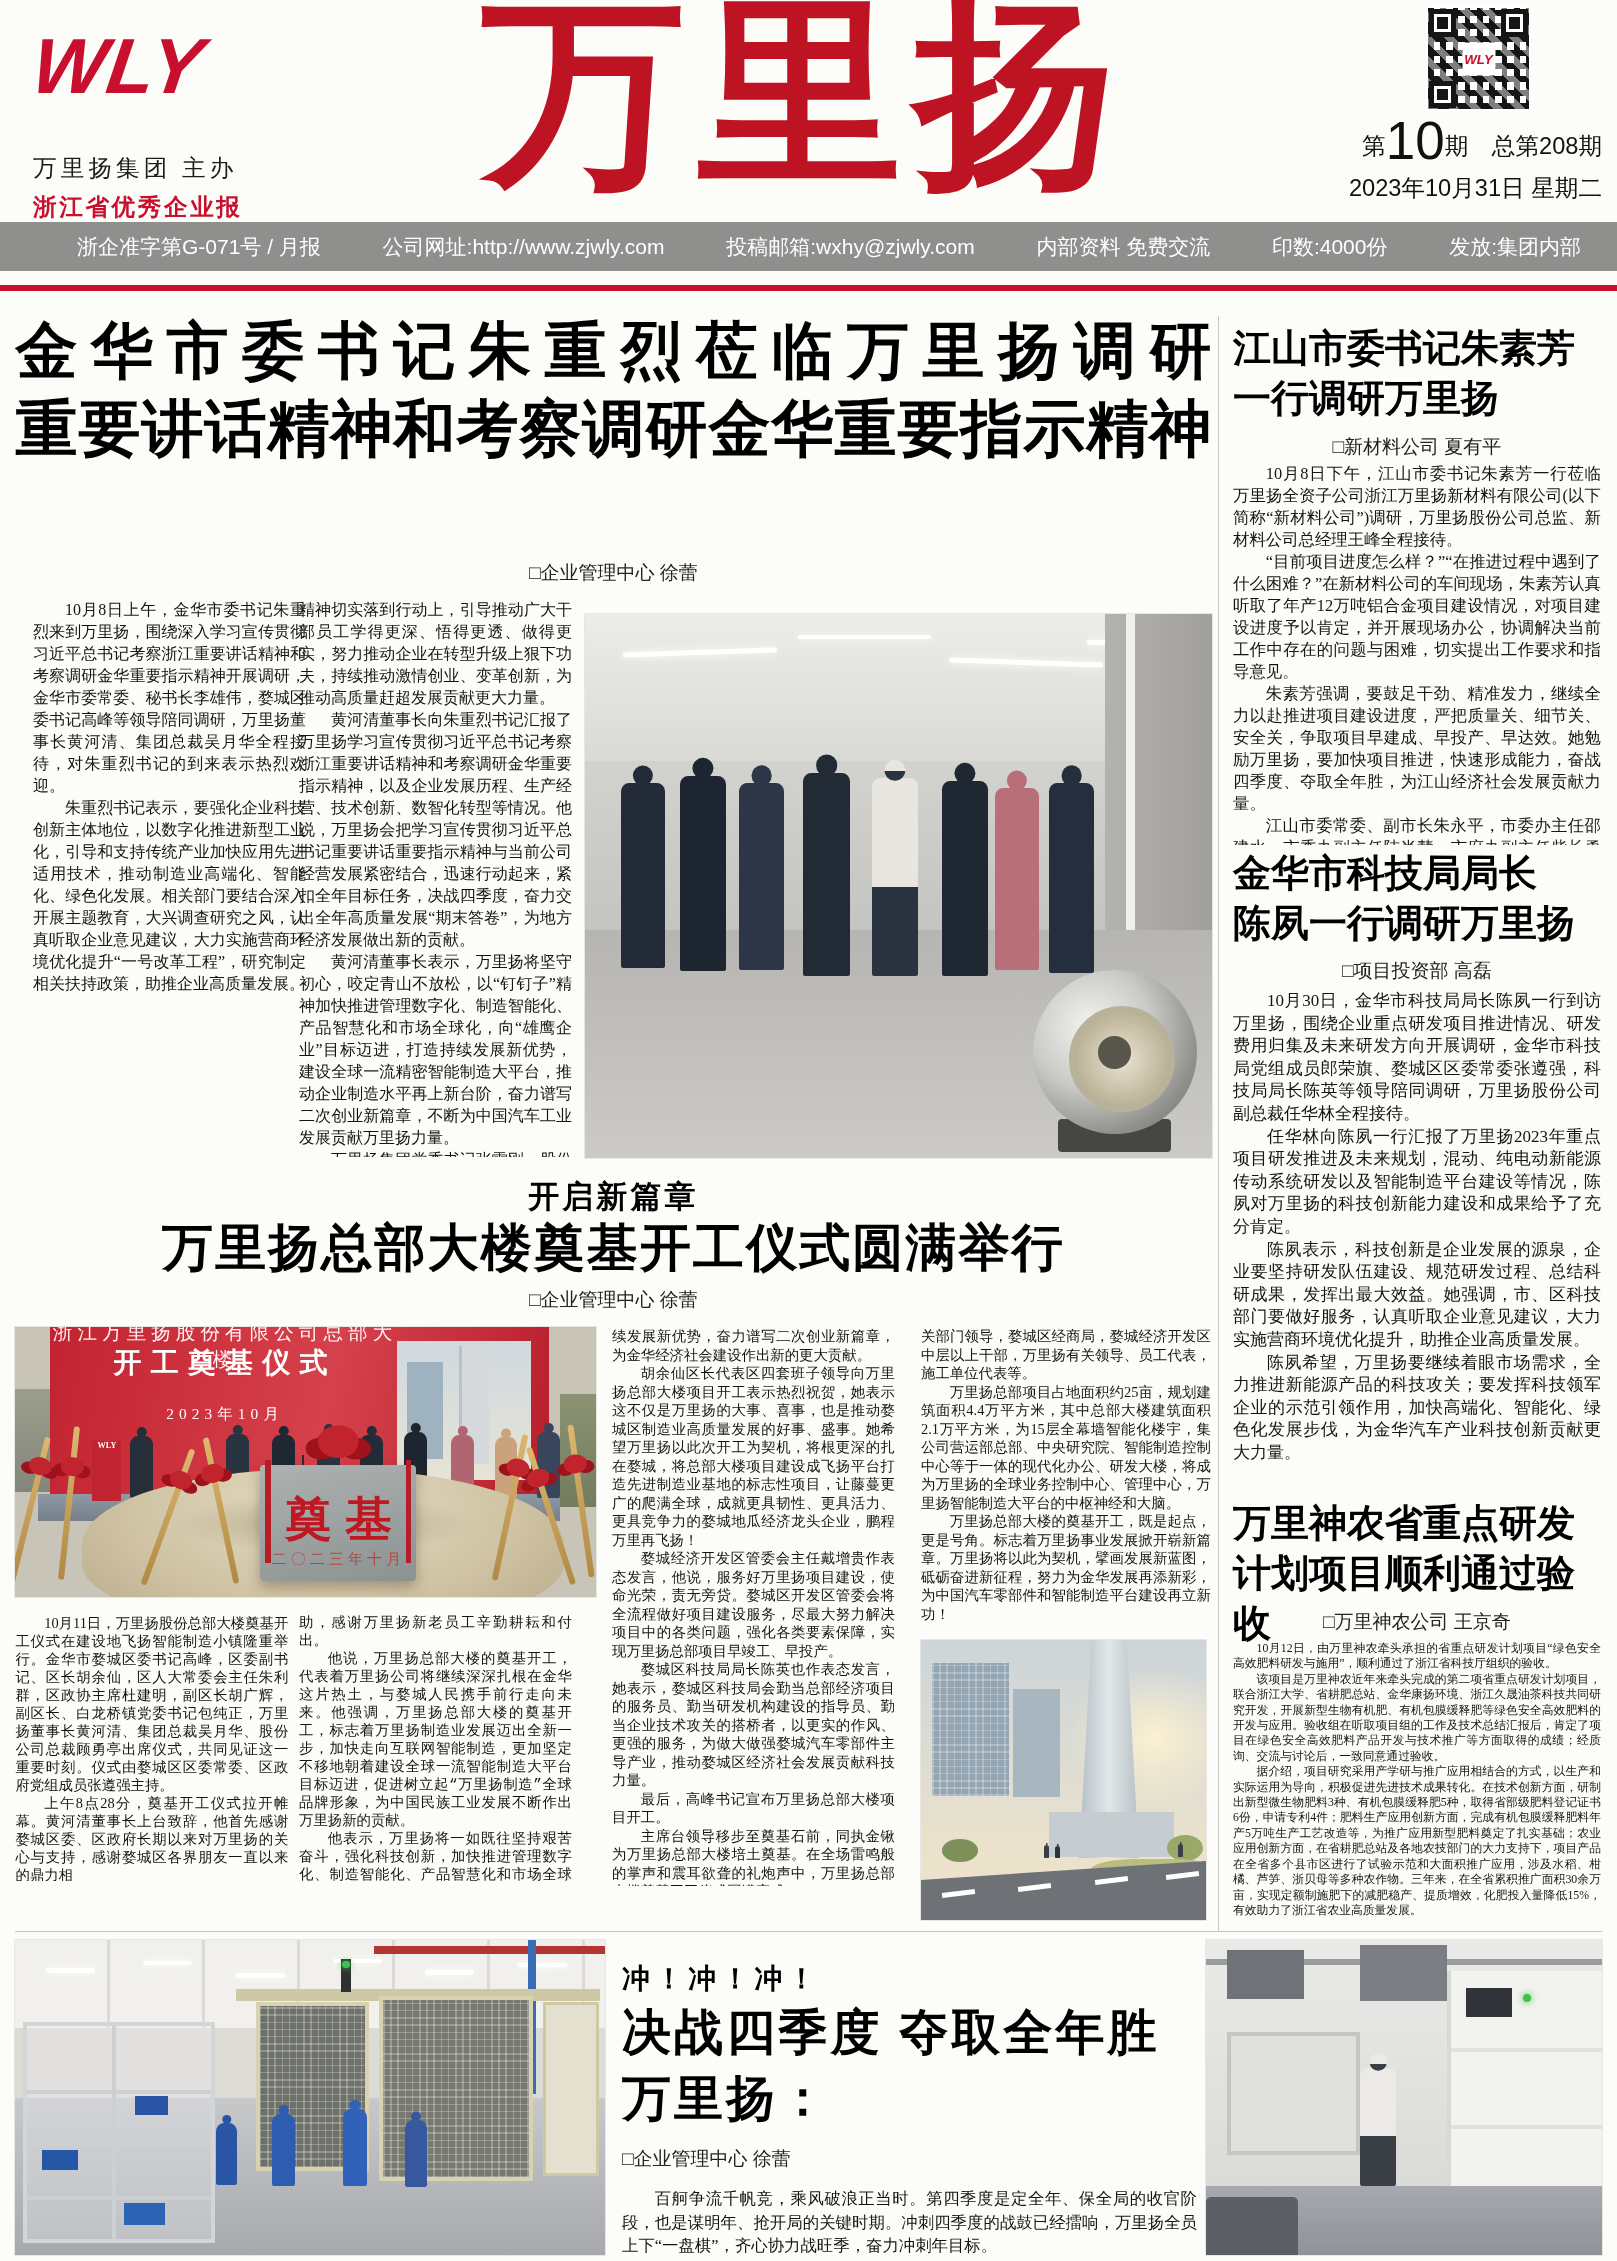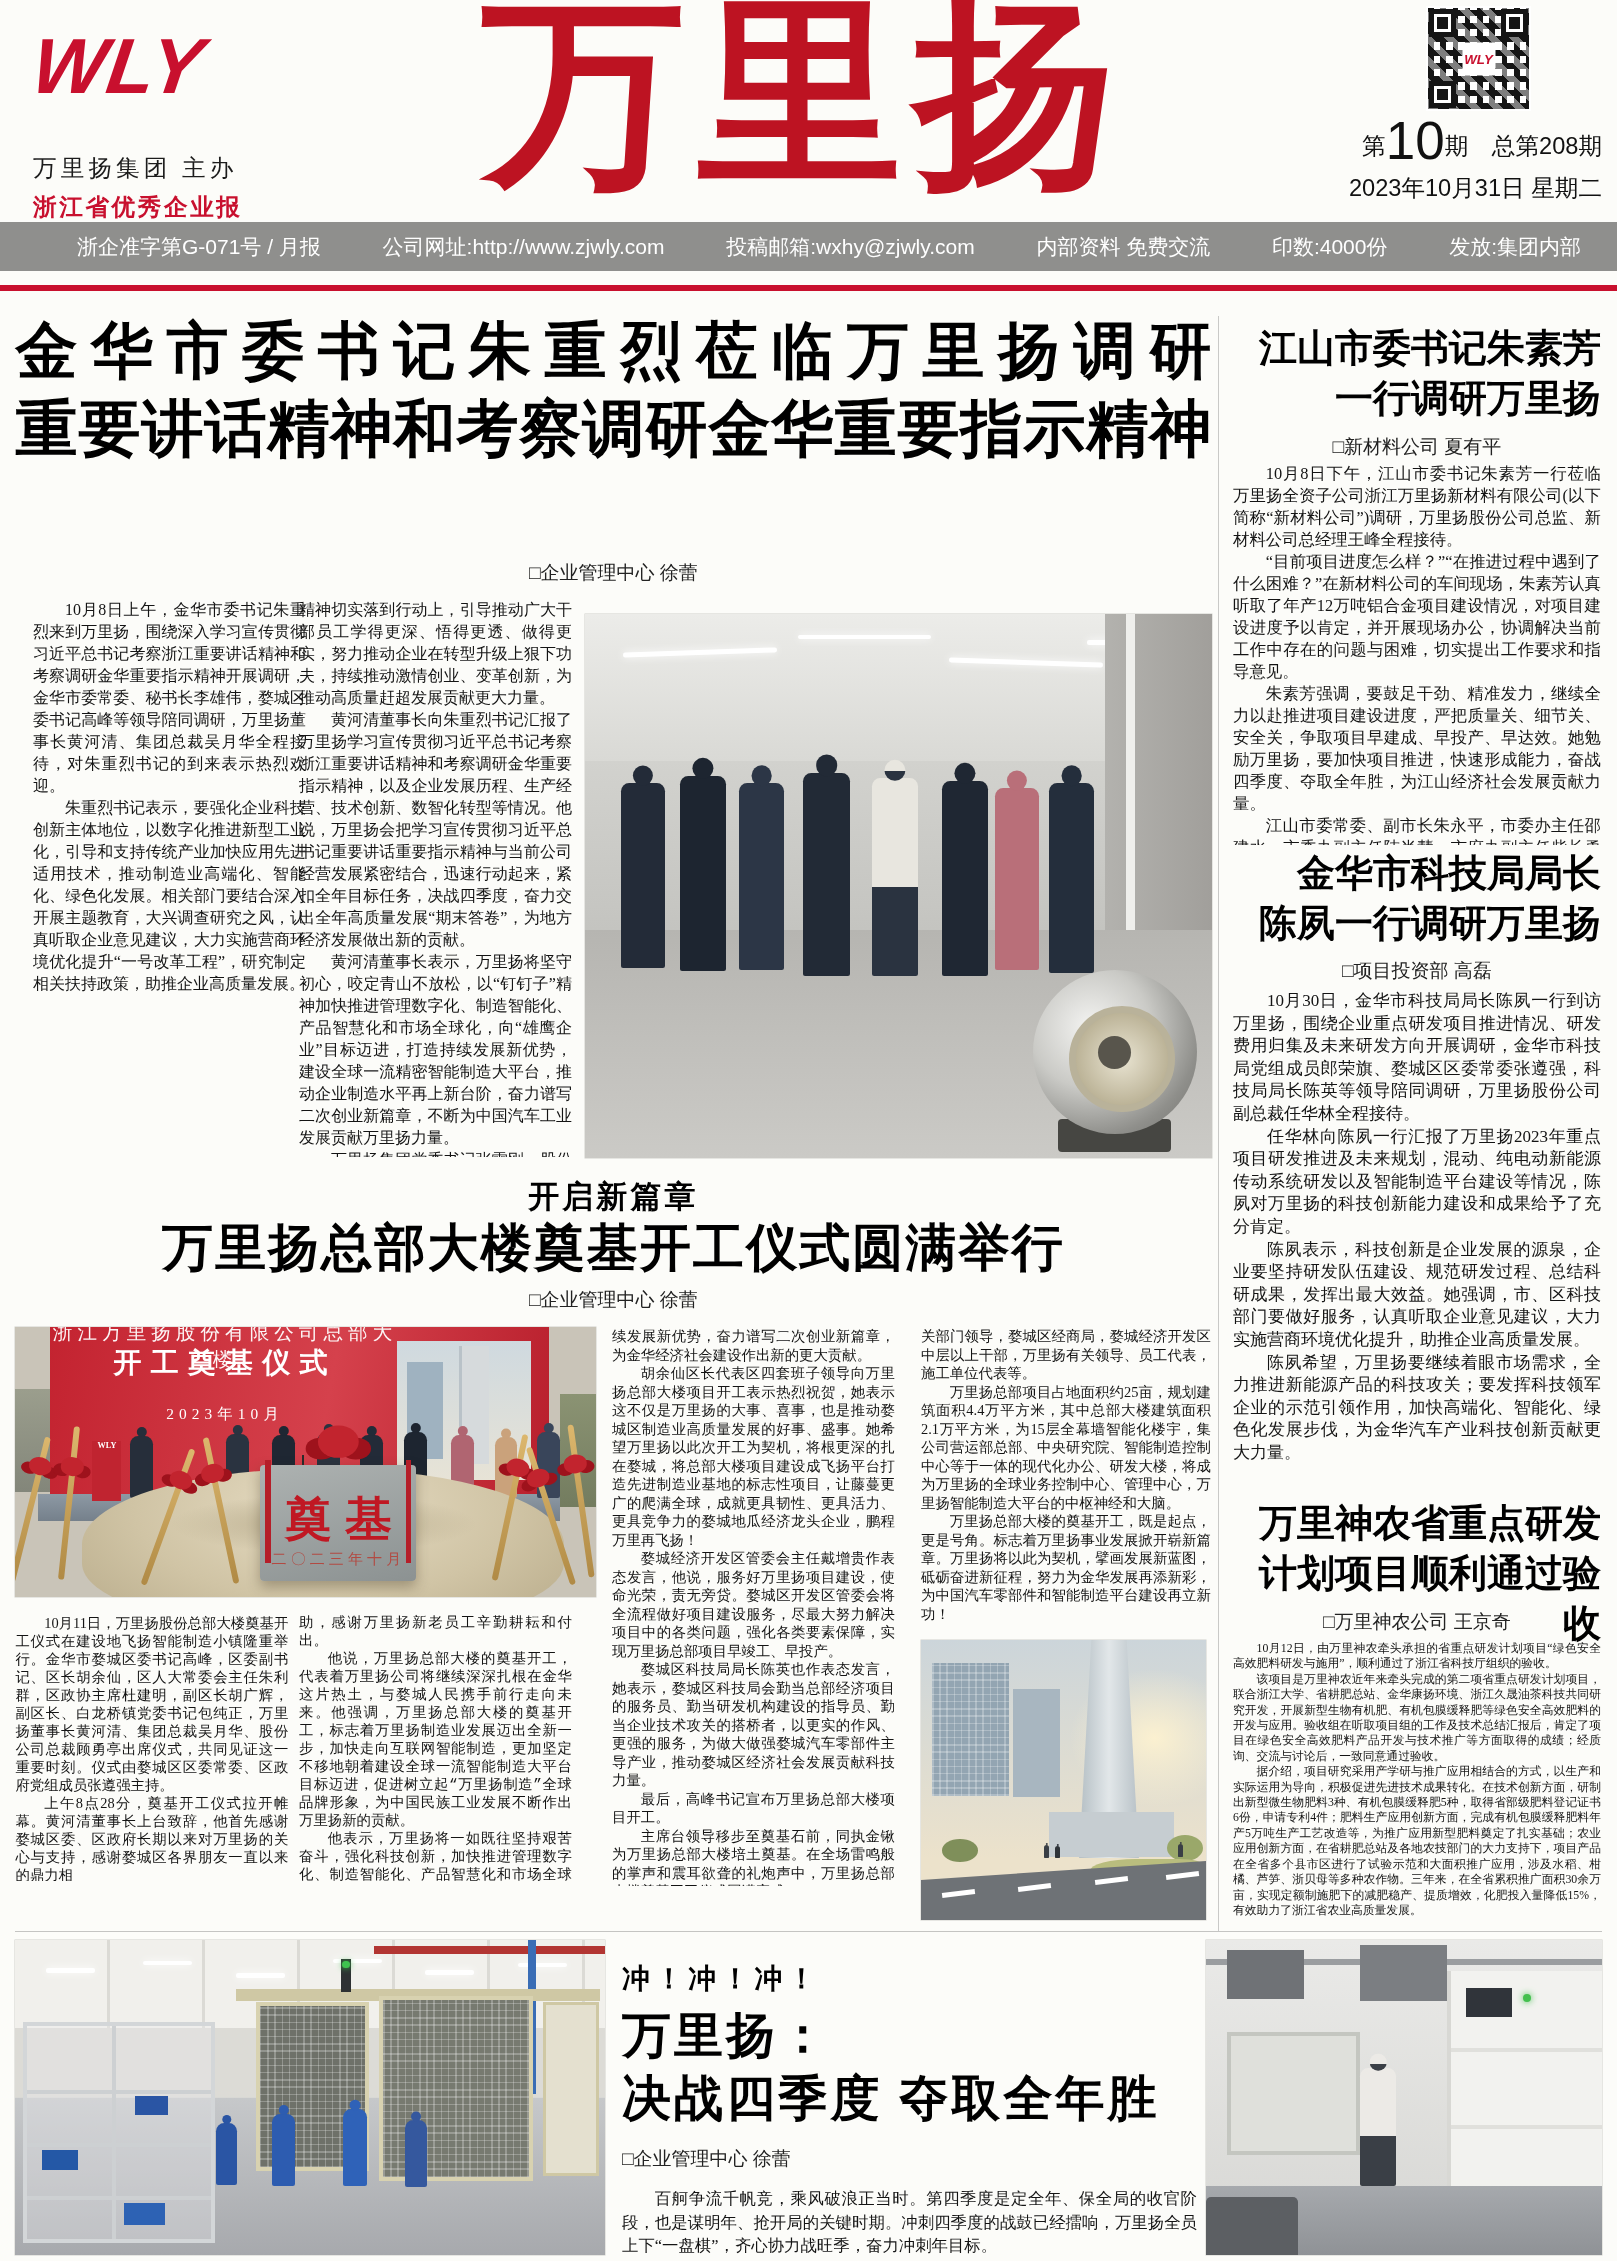--- a/index.html
+++ b/index.html
@@ -44,21 +44,21 @@
   .byline{text-align:center;font-size:19px;font-family:"Liberation Sans",sans-serif;color:#222;}
   .bodycol{text-align:justify;overflow:hidden;}
   .bodycol p{margin:0;text-indent:2em;}
   .cont-first p:first-child{text-indent:0;}
   .lead-col{font-size:16px;line-height:22px;}
   .mid-colab{font-size:14.4px;line-height:18px;}
   .mid-colcd{font-size:14.4px;line-height:18.5px;}
   .sb-body-lg{font-size:16.4px;line-height:22px;}
   .sb-body-xl{font-size:17px;line-height:22.6px;}
   .sb-body-sm{font-size:11.8px;line-height:15.4px;}
-  .sb-title{width:368px;text-align:right;}
+  .sb-title{width:368px;text-align:left;}
   .sb-title-line{font-family:"Liberation Sans",sans-serif;font-weight:900;font-size:38px;line-height:50px;color:#000;margin:0;}
   .mid-kicker{left:15.4px;top:1176px;width:1196px;text-align:center;font-family:"Liberation Sans",sans-serif;
               font-weight:700;font-size:31px;color:#000;letter-spacing:3.1px;}
   .mid-headline{left:15.4px;top:1214px;width:1196px;text-align:center;font-family:"Liberation Sans",sans-serif;
                 font-weight:900;font-size:51px;letter-spacing:2.1px;color:#000;}
   
   .photo{position:absolute;overflow:hidden;background:#d8d8d4;box-shadow:0 0 0 0.5px #cfcfcb;}
   .person{position:absolute;border-radius:8.2px 8.2px 2.1px 2.1px;}
   .person::before{content:"";position:absolute;left:50%;top:0;transform:translate(-50%,-86%);
                   width:46%;height:0;padding-bottom:46%;border-radius:50%;background:inherit;}
@@ -336,22 +336,22 @@
     <div class="abs mesh" style="left:364px;top:56px;width:154px;height:185px;border:4.1px solid #d8d2b0;box-sizing:border-box;background-color:#777a70;"></div>
     <div class="abs" style="left:528px;top:62px;width:56px;height:174px;background:#e4e0cf;border:3.1px solid #cfc8a4;box-sizing:border-box;"></div>
     <div class="person" style="left:201px;top:183px;width:20.5px;height:62px;background:#2a55a4;"></div>
     <div class="person" style="left:257px;top:174px;width:22.6px;height:72px;background:#2d5cb0;"></div>
     <div class="person" style="left:328px;top:169px;width:23.6px;height:77px;background:#2f62b8;"></div>
     <div class="person" style="left:390px;top:180px;width:21.6px;height:67px;background:#35589e;"></div>
   </div>
 
   <div class="abs" style="left:622px;top:1960px;width:575px;">
     <div class="bot-kicker">冲！冲！冲！</div>
+    <div class="bot-title" style="margin-top:6.2px;">决战四季度  夺取全年胜</div>
     <div class="bot-title" style="margin-top:9.2px;">万里扬：</div>
-    <div class="bot-title" style="margin-top:6.2px;">决战四季度  夺取全年胜</div>
     <div class="byline" style="text-align:left;margin-top:18.5px;">□企业管理中心  徐蕾</div>
     <div class="bot-body" style="margin-top:15.4px;">
         <p>百舸争流千帆竞，乘风破浪正当时。第四季度是定全年、保全局的收官阶段，也是谋明年、抢开局的关键时期。冲刺四季度的战鼓已经擂响，万里扬全员上下“一盘棋”，齐心协力战旺季，奋力冲刺年目标。</p>
       </div>
     <div class="jump">(下转2版)</div>
   </div>
 
   <div class="photo" style="left:1206px;top:1940px;width:396px;height:315px;">
     <div class="abs" style="inset:0;background:linear-gradient(#eaeae8,#d6d6d3);"></div>
     <div class="abs" style="left:0;top:18.5px;width:100%;height:6.2px;background:#9a9da0;"></div>

